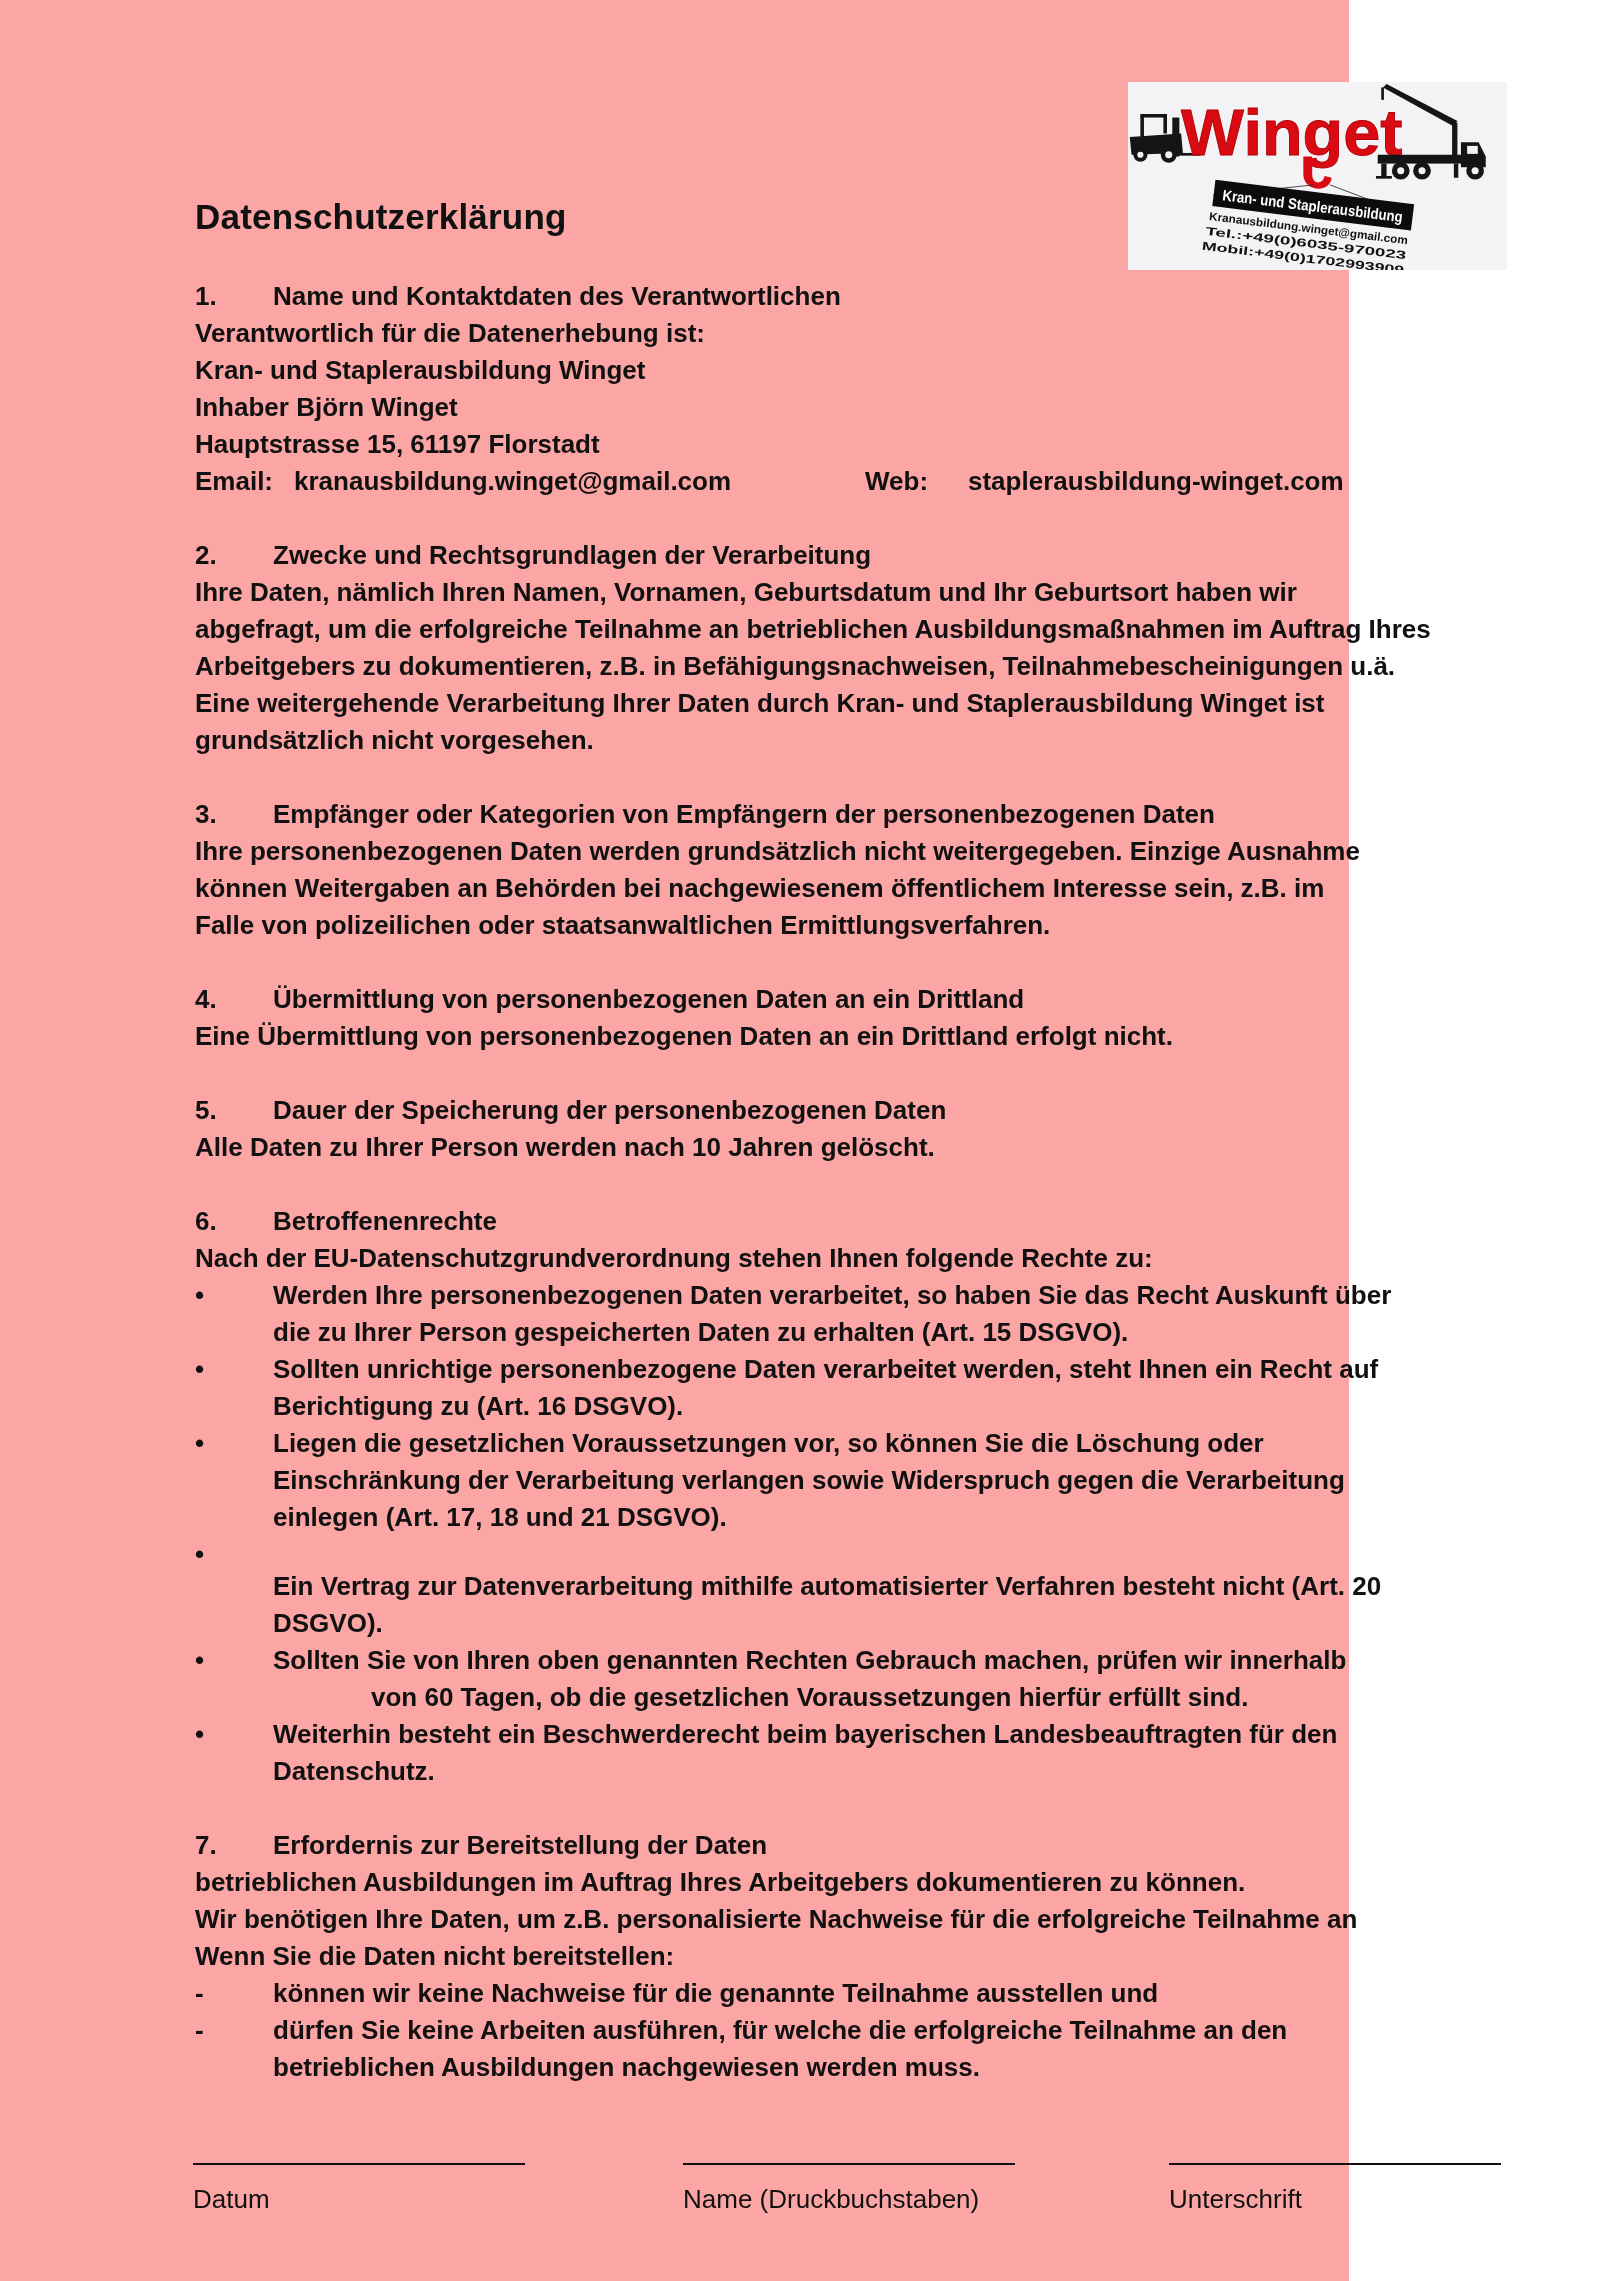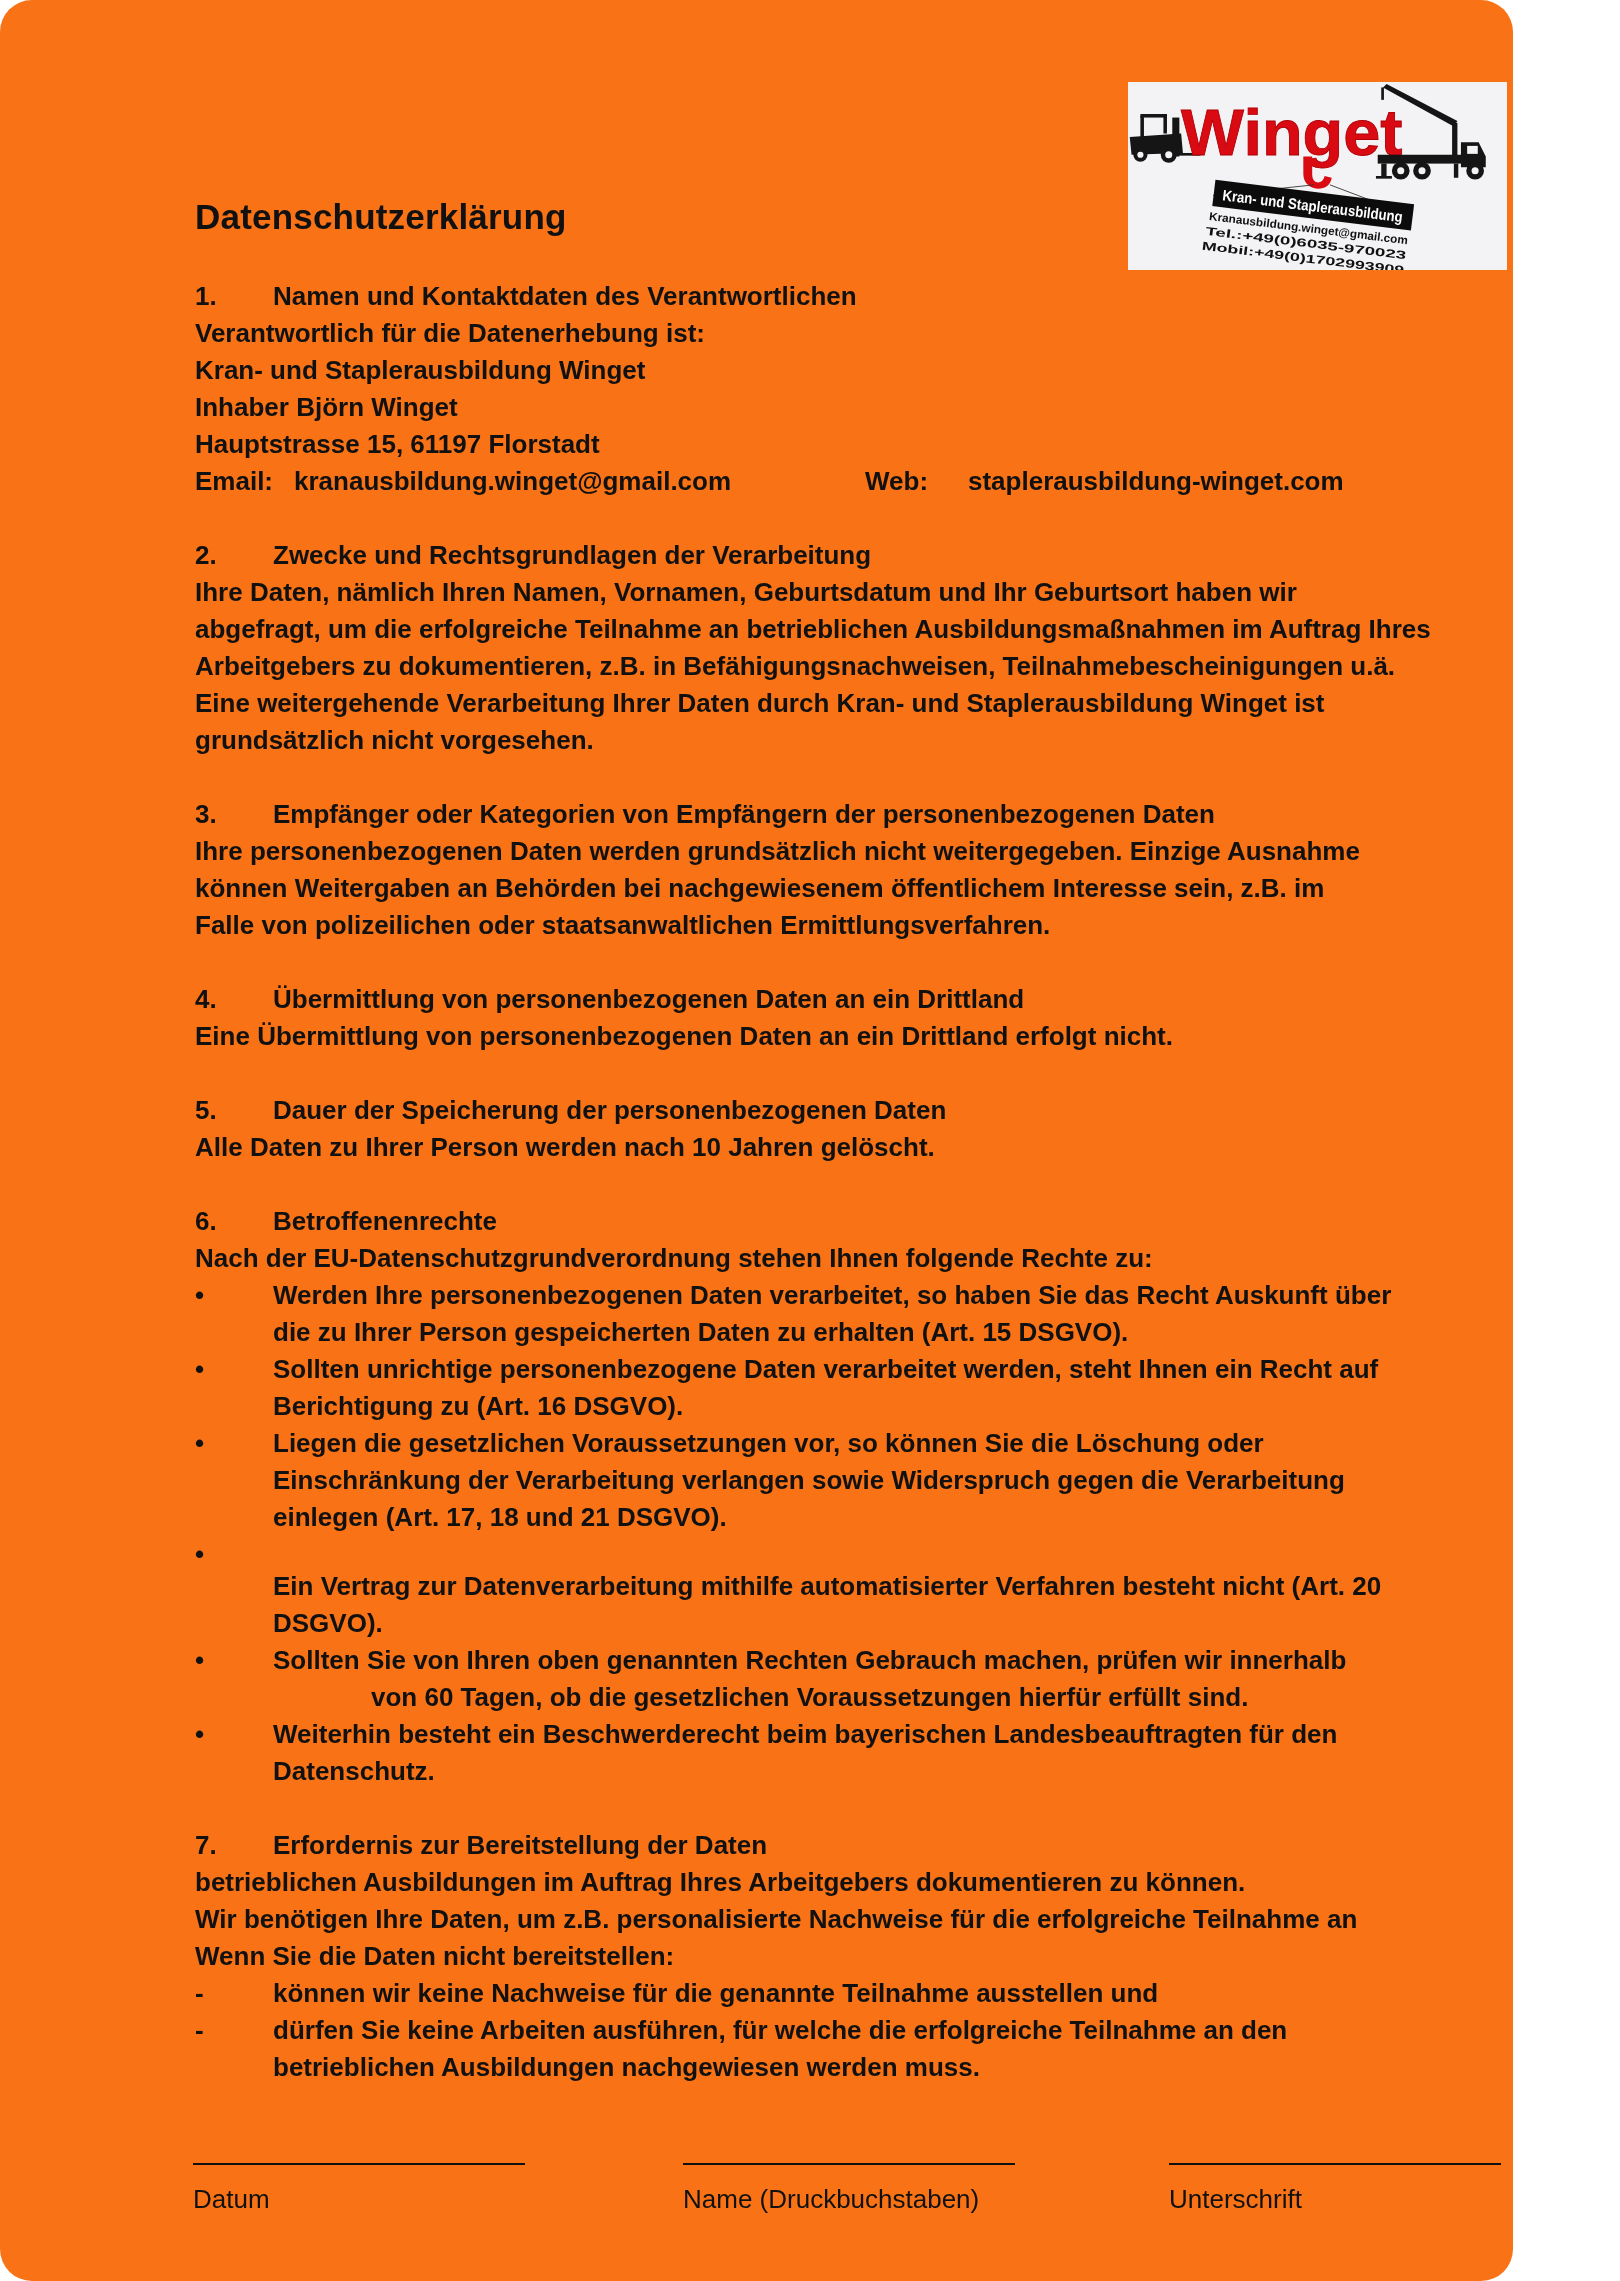--- a/index.html
+++ b/index.html
@@ -1,21 +1,21 @@
 <!DOCTYPE html>
 <html style="font-size:14px"><head>
   <meta charset="utf-8">
   <style>
     html, body { margin: 0; padding: 0; background: #ffffff; }
     body {
       width: 1621px; height: 2281px; position: relative; overflow: hidden;
       font-family: "Liberation Sans", "DejaVu Sans", sans-serif;
       color: #111111;
     }
-    .page { position: absolute; left: 0; top: 0; width: 1513px; height: 2281px; background: #f97316; border-radius: 32px; }
+    .page { position: absolute; left: 0; top: 0; width: 1349px; height: 2281px; background: #fca5a5; }
 
     
     .logo {
       position: absolute; left: 1128px; top: 82px; width: 379px; height: 188px;
       background: #f3f3f5;
     }
     .logo svg { display: block; width: 379px; height: 188px; }
 
     .title {
       position: absolute; left: 195px; top: 197px;
@@ -99,21 +99,21 @@
     </svg>
   </div>
 
   <div class="title">Datenschutzerklärung</div>
 
   <div class="content">
 
     <div>
       <div class="line h">
         <span class="num">1.</span>
-        <span>Namen und Kontaktdaten des Verantwortlichen</span>
+        <span>Name und Kontaktdaten des Verantwortlichen</span>
       </div>
       <div class="line">Verantwortlich für die Datenerhebung ist:</div>
       <div class="line">Kran- und Staplerausbildung Winget</div>
       <div class="line">Inhaber Björn Winget</div>
       <div class="line">Hauptstrasse 15, 61197 Florstadt</div>
       <div class="line contact">
         <span class="lbl1">Email:</span>
         <span class="val1">kranausbildung.winget@gmail.com</span>
         <span class="lbl2">Web:</span>
         <span>staplerausbildung-winget.com</span>

